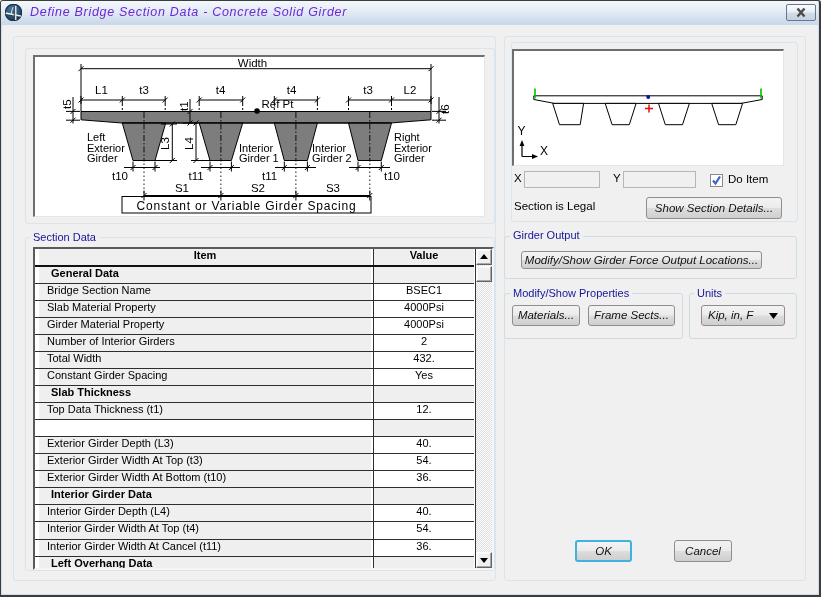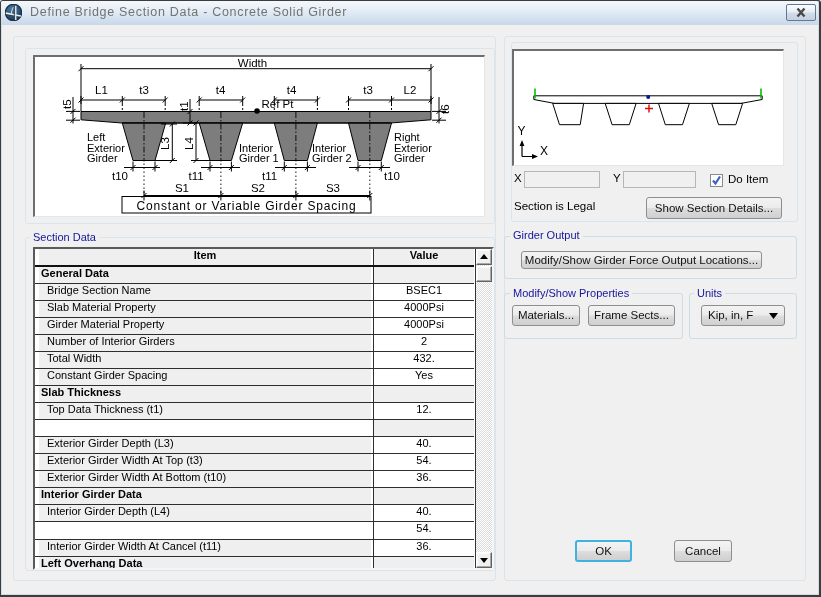--- a/index.html
+++ b/index.html
@@ -12,41 +12,42 @@
   border-radius:3px 3px 0 0;
   background:#f0f0f0;
   box-shadow: inset 0 0 0 1px #cfdce9;
 }
 #titlebar {
   position:absolute; left:1px; top:1px; width:817px; height:24px;
   background:linear-gradient(180deg,#f4f8fc 0%, #e4edf6 40%, #d3e0ee 75%, #c8d8ea 100%);
   border-radius:2px 2px 0 0;
 }
 #titletext {
-  position:absolute; left:30px; top:5px; font-size:12.5px; letter-spacing:0.7px; color:#737373;
+  position:absolute; left:30px; top:5px; font-size:12.5px; letter-spacing:0.7px; color:#6d28d9;font-style:italic;
 }
 #closebtn {
   position:absolute; left:786px; top:4px; width:30px; height:17px;
   border:1px solid #64788f; border-radius:2px;
   background:linear-gradient(180deg,#fdfdfe 0%, #e8eef5 45%, #d2dcea 55%, #c3d1e2 100%);
   color:#4c4c4c; font-weight:bold; font-size:11px; text-align:center; line-height:15px;
 }
 .faintbox { position:absolute; border:1px solid #d9e4ed; border-radius:3px; }
 .grouplbl { position:absolute; font-size:11px; color:#15159b; background:#f0f0f0; padding:0 3px; line-height:11px; white-space:nowrap; }
 .whitepanel {
   position:absolute; background:#fff;
   border-top:2px solid #6e6e6e; border-left:2px solid #6e6e6e;
   border-right:1px solid #e6e6e6; border-bottom:1px solid #e6e6e6;
 }
 .btn {
   position:absolute;
   border:1px solid #8e8e8e; border-radius:3px;
   background:linear-gradient(180deg,#f3f3f3 0%, #ebebeb 48%, #dddddd 52%, #cfcfcf 100%);
   font-size:11.5px; color:#111; text-align:center;
   font-family:"Liberation Sans", sans-serif;
+  font-style:italic;
 }
 .lbl { position:absolute; font-size:11.5px; color:#000; }
 .inp {
   position:absolute; height:17px; border:1px solid #b3b7bc; background:#f0f0f0;
 }
 
 #tablewrap {
   position:absolute; left:33px; top:247px; width:461px; height:323px;
   background:#fff;
   border-top:2px solid #5a5a5a; border-left:2px solid #5a5a5a;
@@ -54,21 +55,21 @@
 }
 #grid { position:absolute; left:0; top:0; width:439px; height:319px; overflow:hidden; }
 .trow { position:relative; width:439px; height:17.07px; border-bottom:1px solid #2e2e2e; font-size:11px; }
 .trow .c1 { position:absolute; left:4px; top:0; width:332px; height:100%; background:#efefef; line-height:12.5px; }
 .trow .c2 { position:absolute; left:339px; top:0; width:100px; height:100%; background:#ffffff; line-height:12.5px; text-align:center; }
 .trow .sep { position:absolute; left:337.5px; top:0; width:1.5px; height:100%; background:#2e2e2e; }
 .trow.sect .c2 { background:#efefef; }
 .trow.head { border-bottom:2px solid #111; height:17.5px; }
 .trow.head .c1 { text-align:center; font-weight:bold; background:#efefef;}
 .trow.head .c2 { font-weight:bold; background:#efefef;}
-.trow.sect .c1 { font-weight:bold; padding-left:2px; }
+.trow.sect .c1 { font-weight:bold; padding-left:12px; }
 .trow.item .c1 { padding-left:8px; }
 
 #sbar { position:absolute; left:440px; top:0; width:17px; height:319px;
   background:#ececec;
   background-image:conic-gradient(#ffffff 0 25%, #dcdcdc 0 50%, #ffffff 0 75%, #dcdcdc 0);
   background-size:2px 2px;
   border-left:1px solid #333;
 }
 .sbtn { position:absolute; left:0px; width:16px; height:16px; background:#f0f0f0;
   border-top:1px solid #fdfdfd; border-left:1px solid #fdfdfd;
@@ -290,20 +291,21 @@
         <div class="c1">Interior Girder Data</div>
         <div class="sep"></div>
         <div class="c2"></div>
       </div>
   <div class="trow item">
         <div class="c1">Interior Girder Depth (L4)</div>
         <div class="sep"></div>
         <div class="c2">40.</div>
       </div>
   <div class="trow item">
+        <div class="c1">Interior Girder Width At Top (t4)</div>
         <div class="sep"></div>
         <div class="c2">54.</div>
       </div>
   <div class="trow item">
         <div class="c1">Interior Girder Width At Cancel (t11)</div>
         <div class="sep"></div>
         <div class="c2">36.</div>
       </div>
   <div class="trow sect">
         <div class="c1">Left Overhang Data</div>

